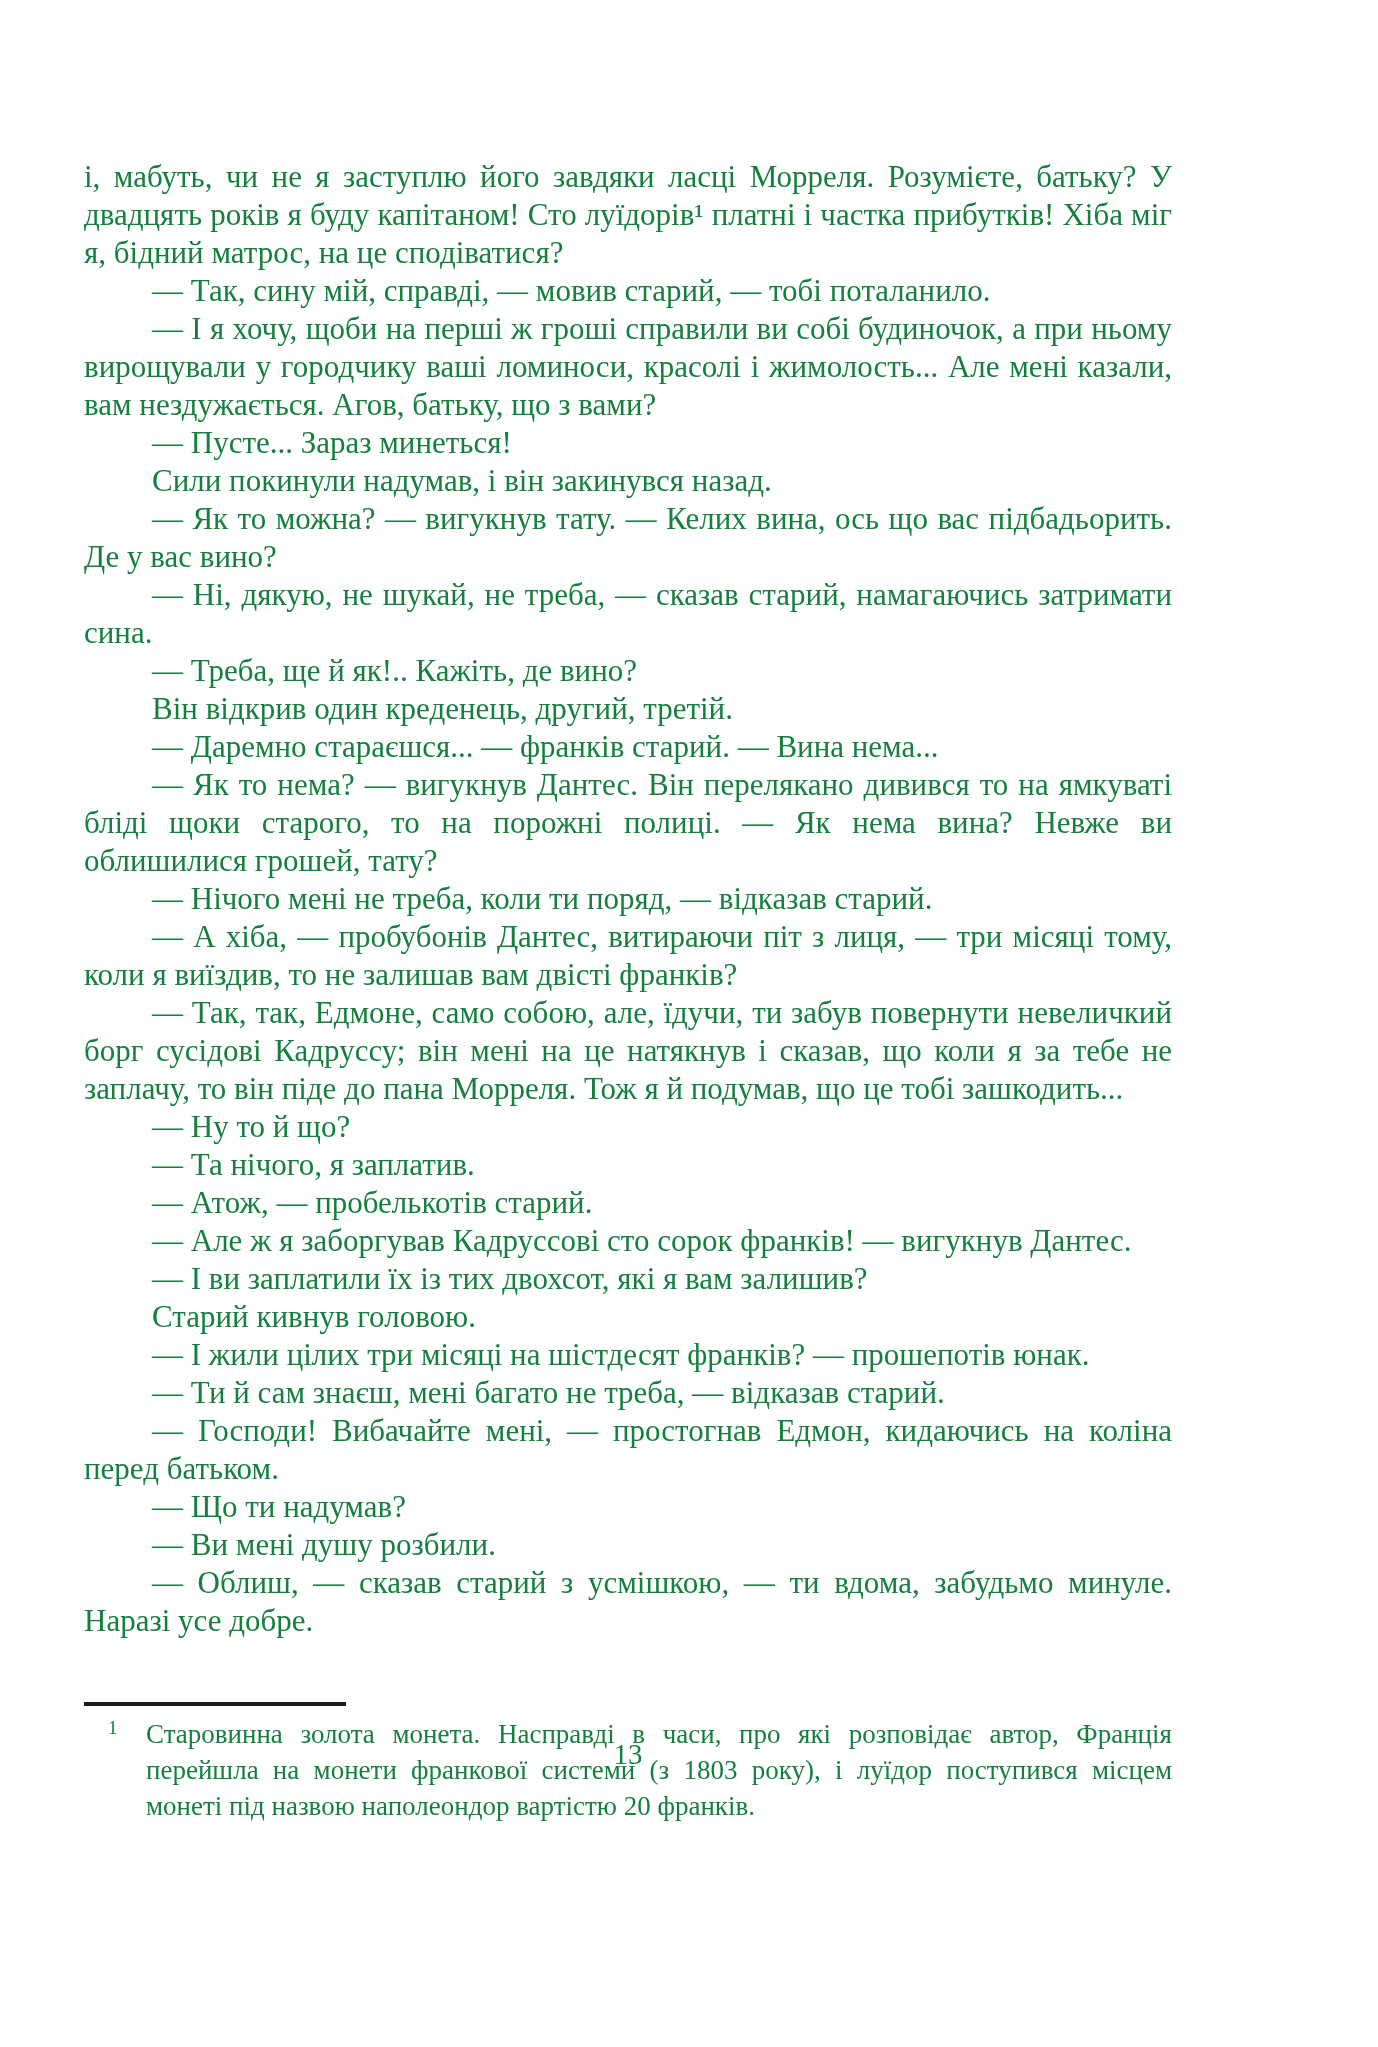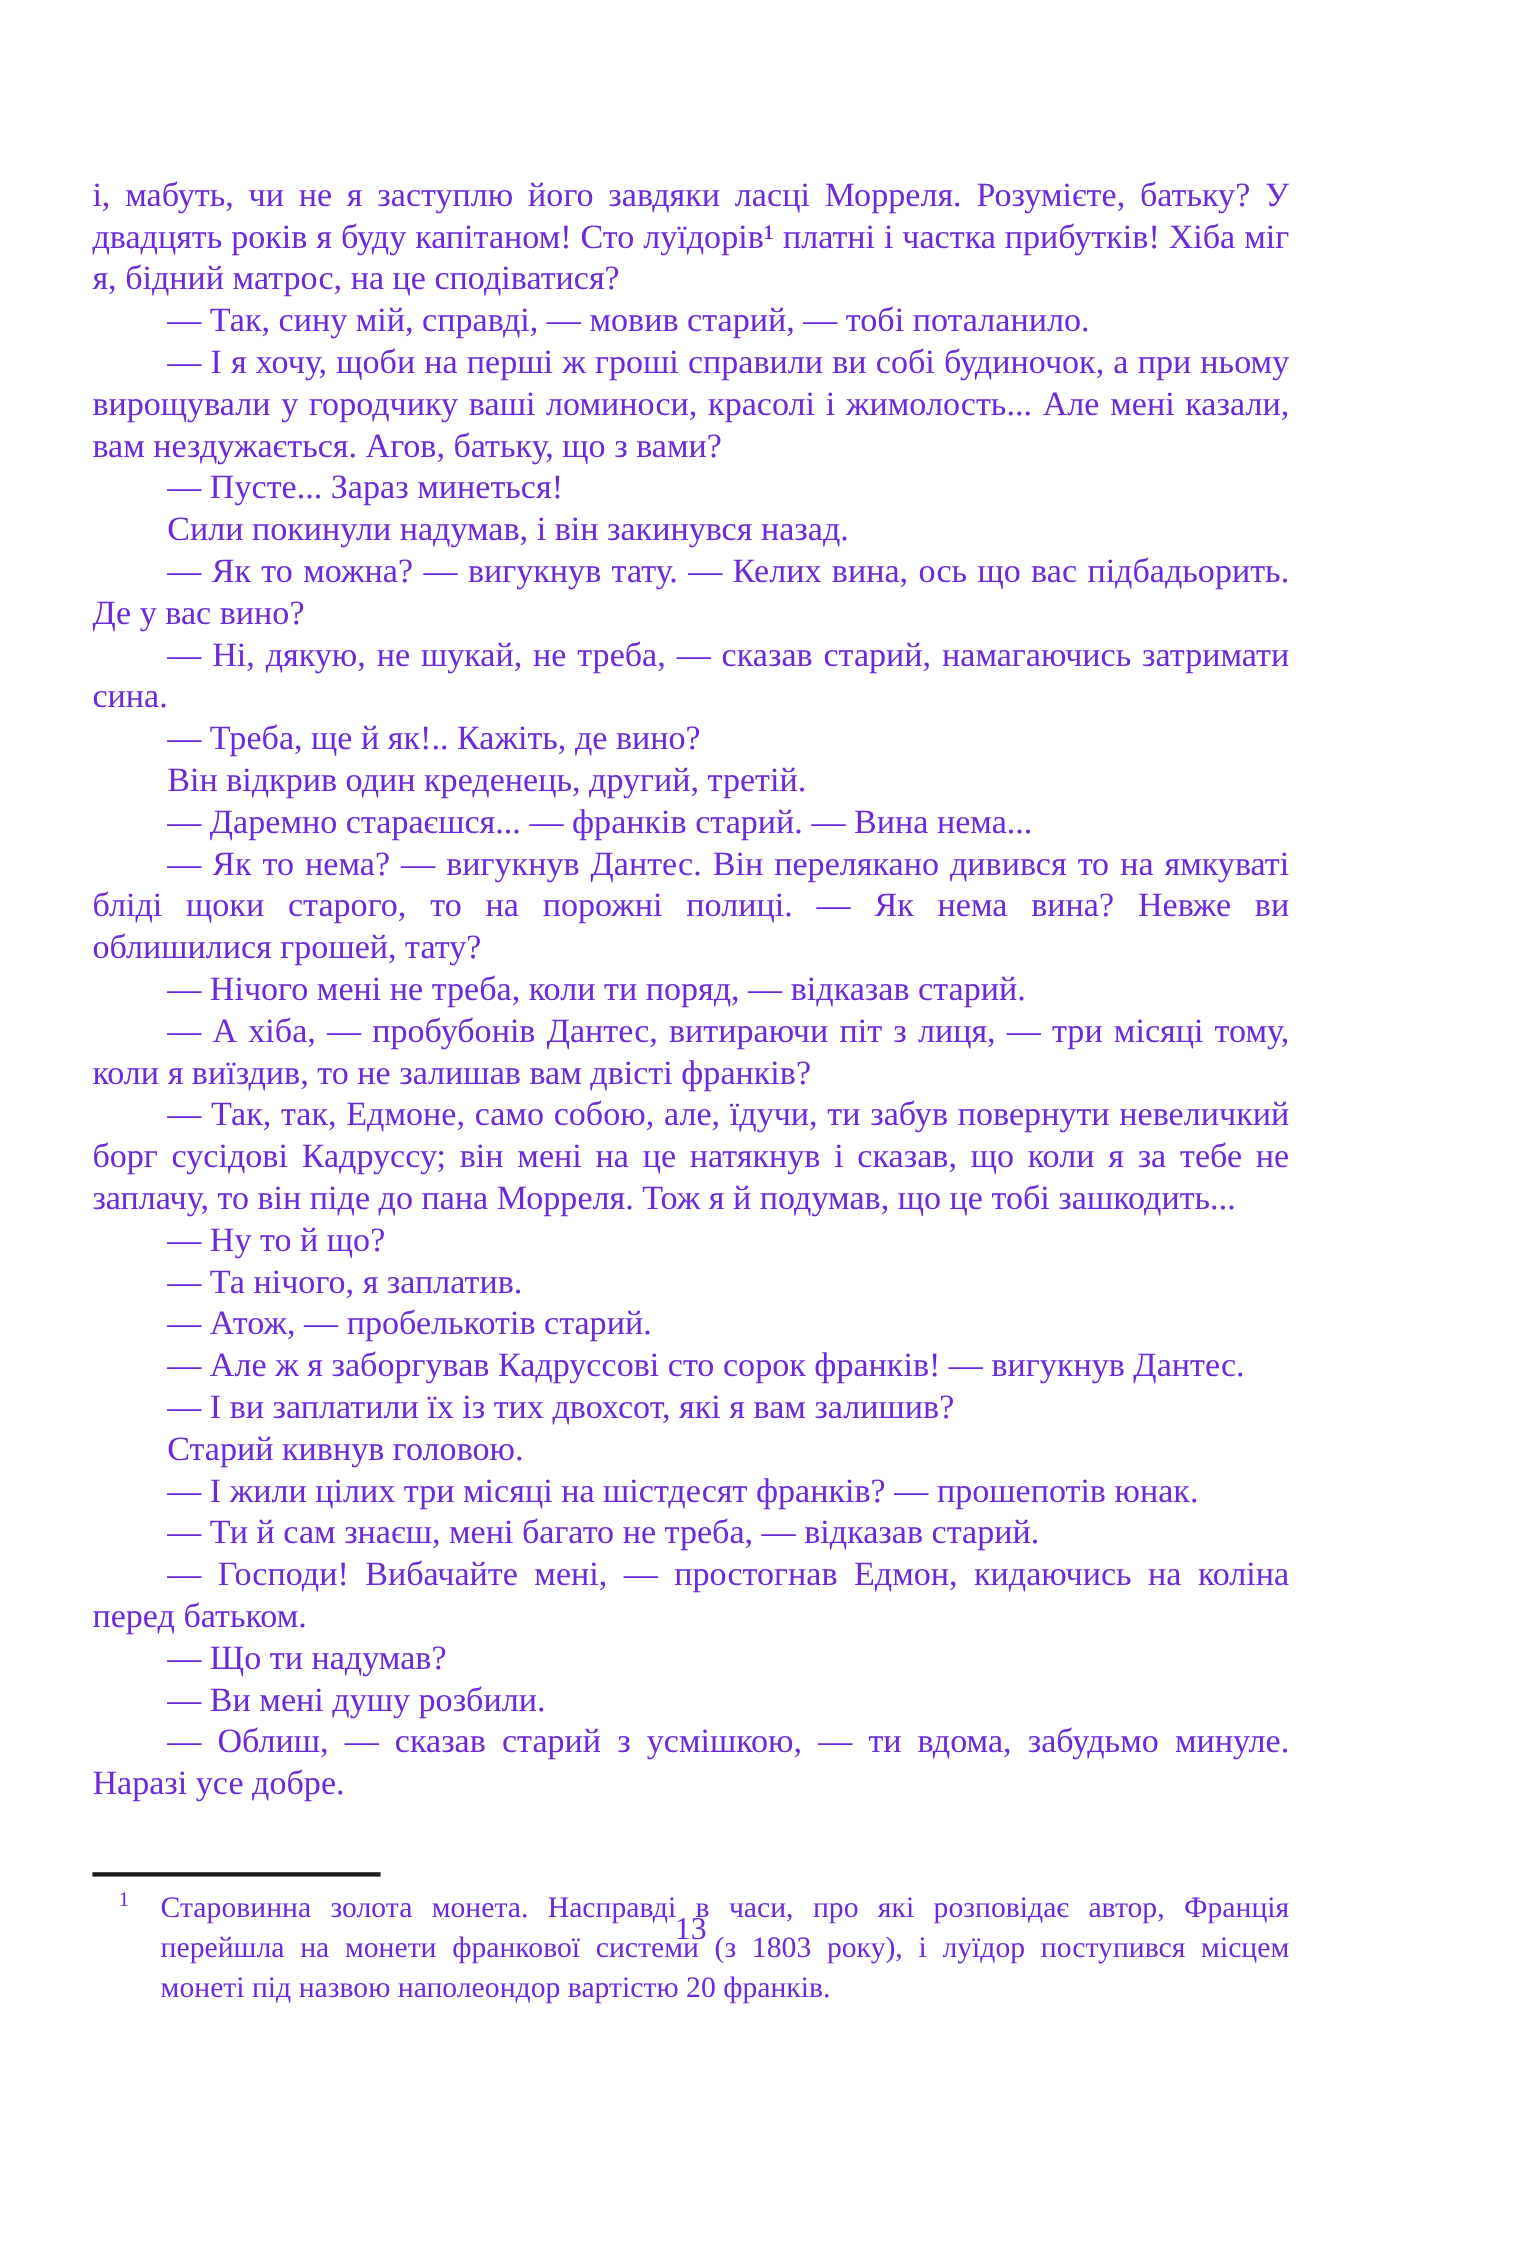--- a/index.html
+++ b/index.html
@@ -1,21 +1,21 @@
 <!DOCTYPE html>
 <html lang="uk"><head>
 <meta charset="utf-8">
 <style>
   html, body { margin: 0; padding: 0; background: #ffffff; }
   .page {
     position: relative;
     width: 1378px;
     height: 2047px;
     background: #ffffff;
-    color: #6d28d9;
+    color: #15803d;
     font-family: "Liberation Serif", "DejaVu Serif", serif;
     overflow: hidden;
   }
   .text-block {
     position: absolute;
     left: 84px;
     top: 158px;
     width: 1088px;
     font-size: 31px;
     line-height: 38px;

